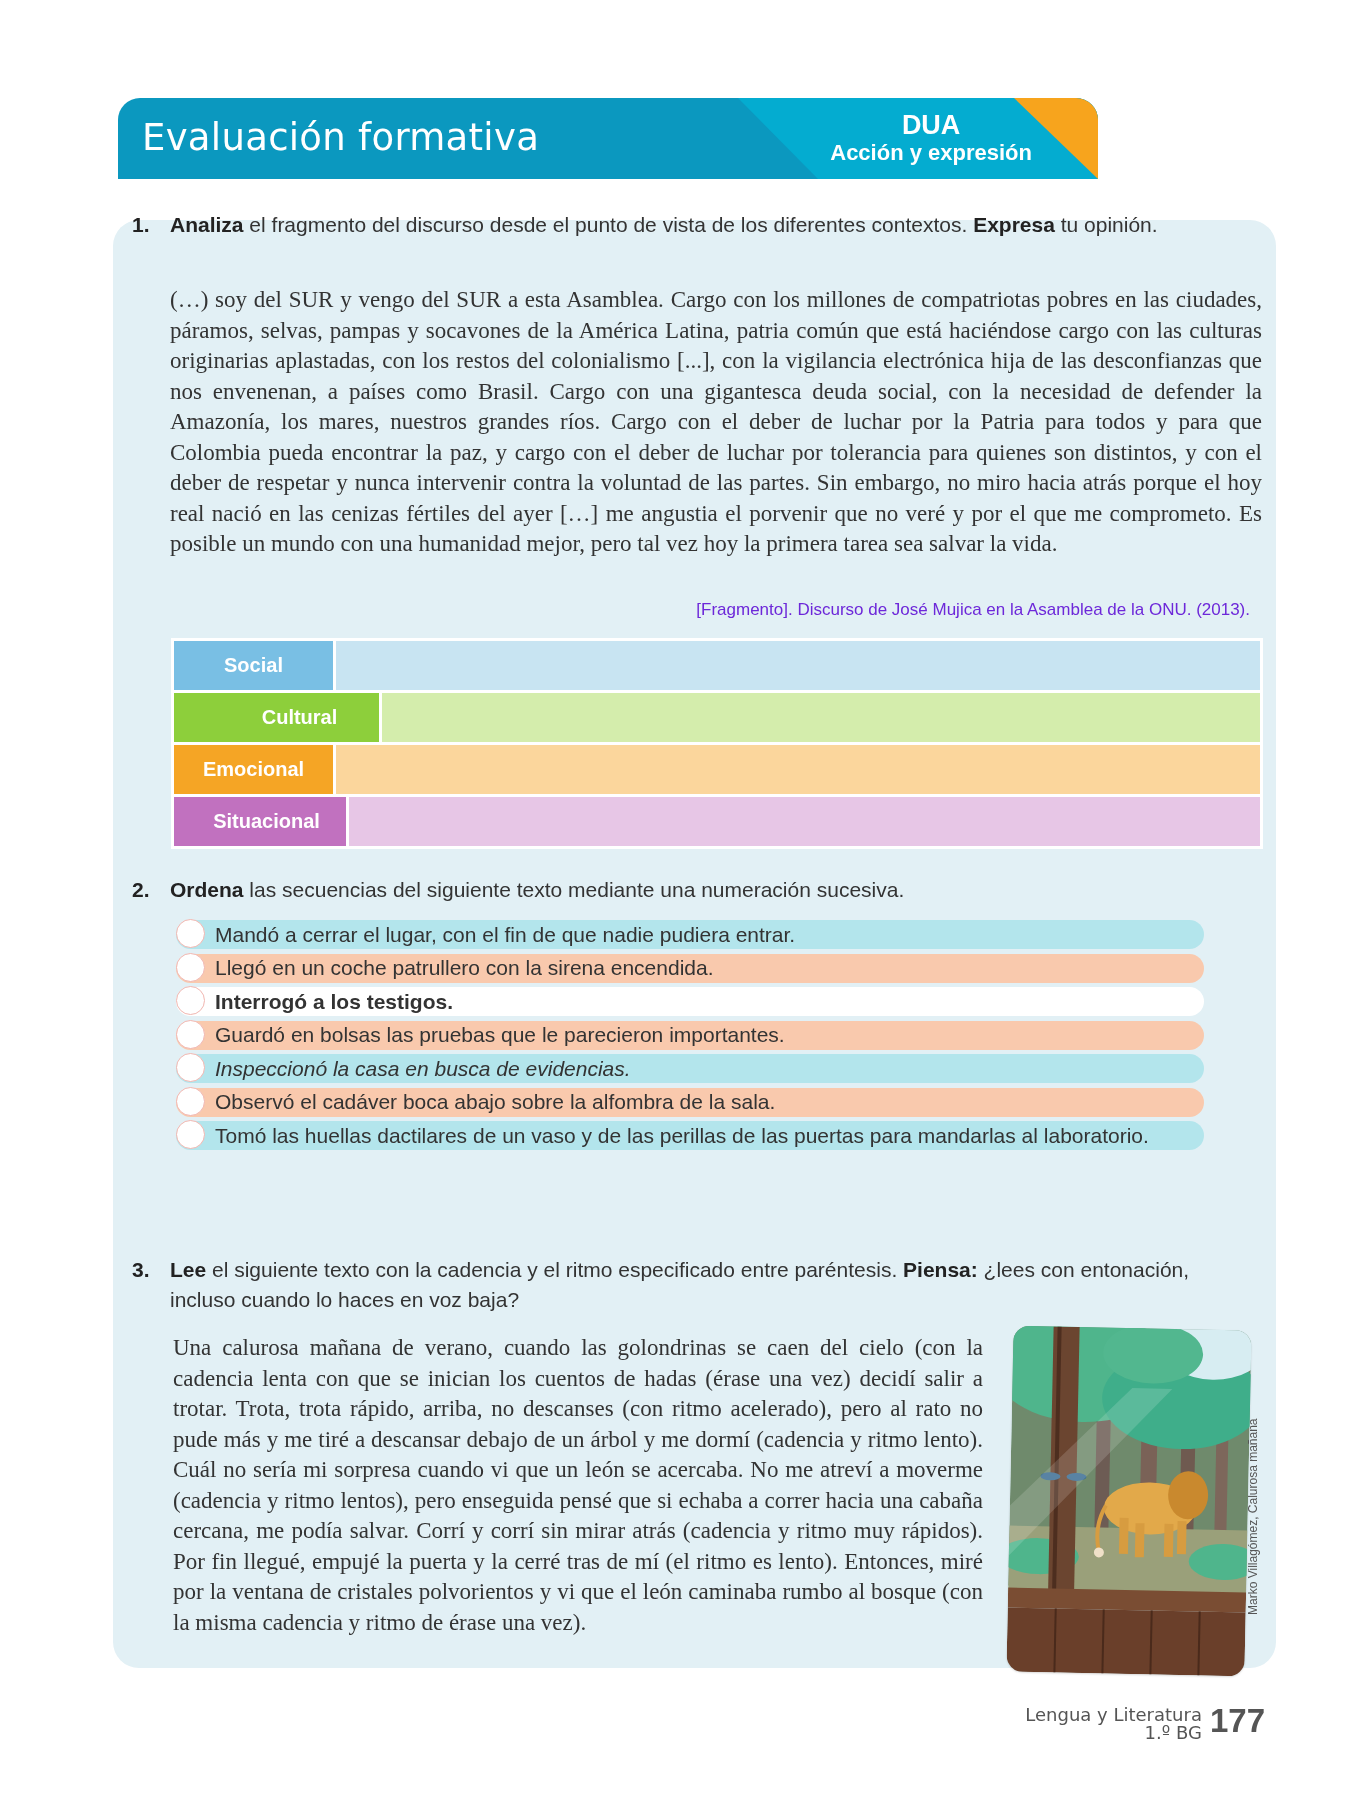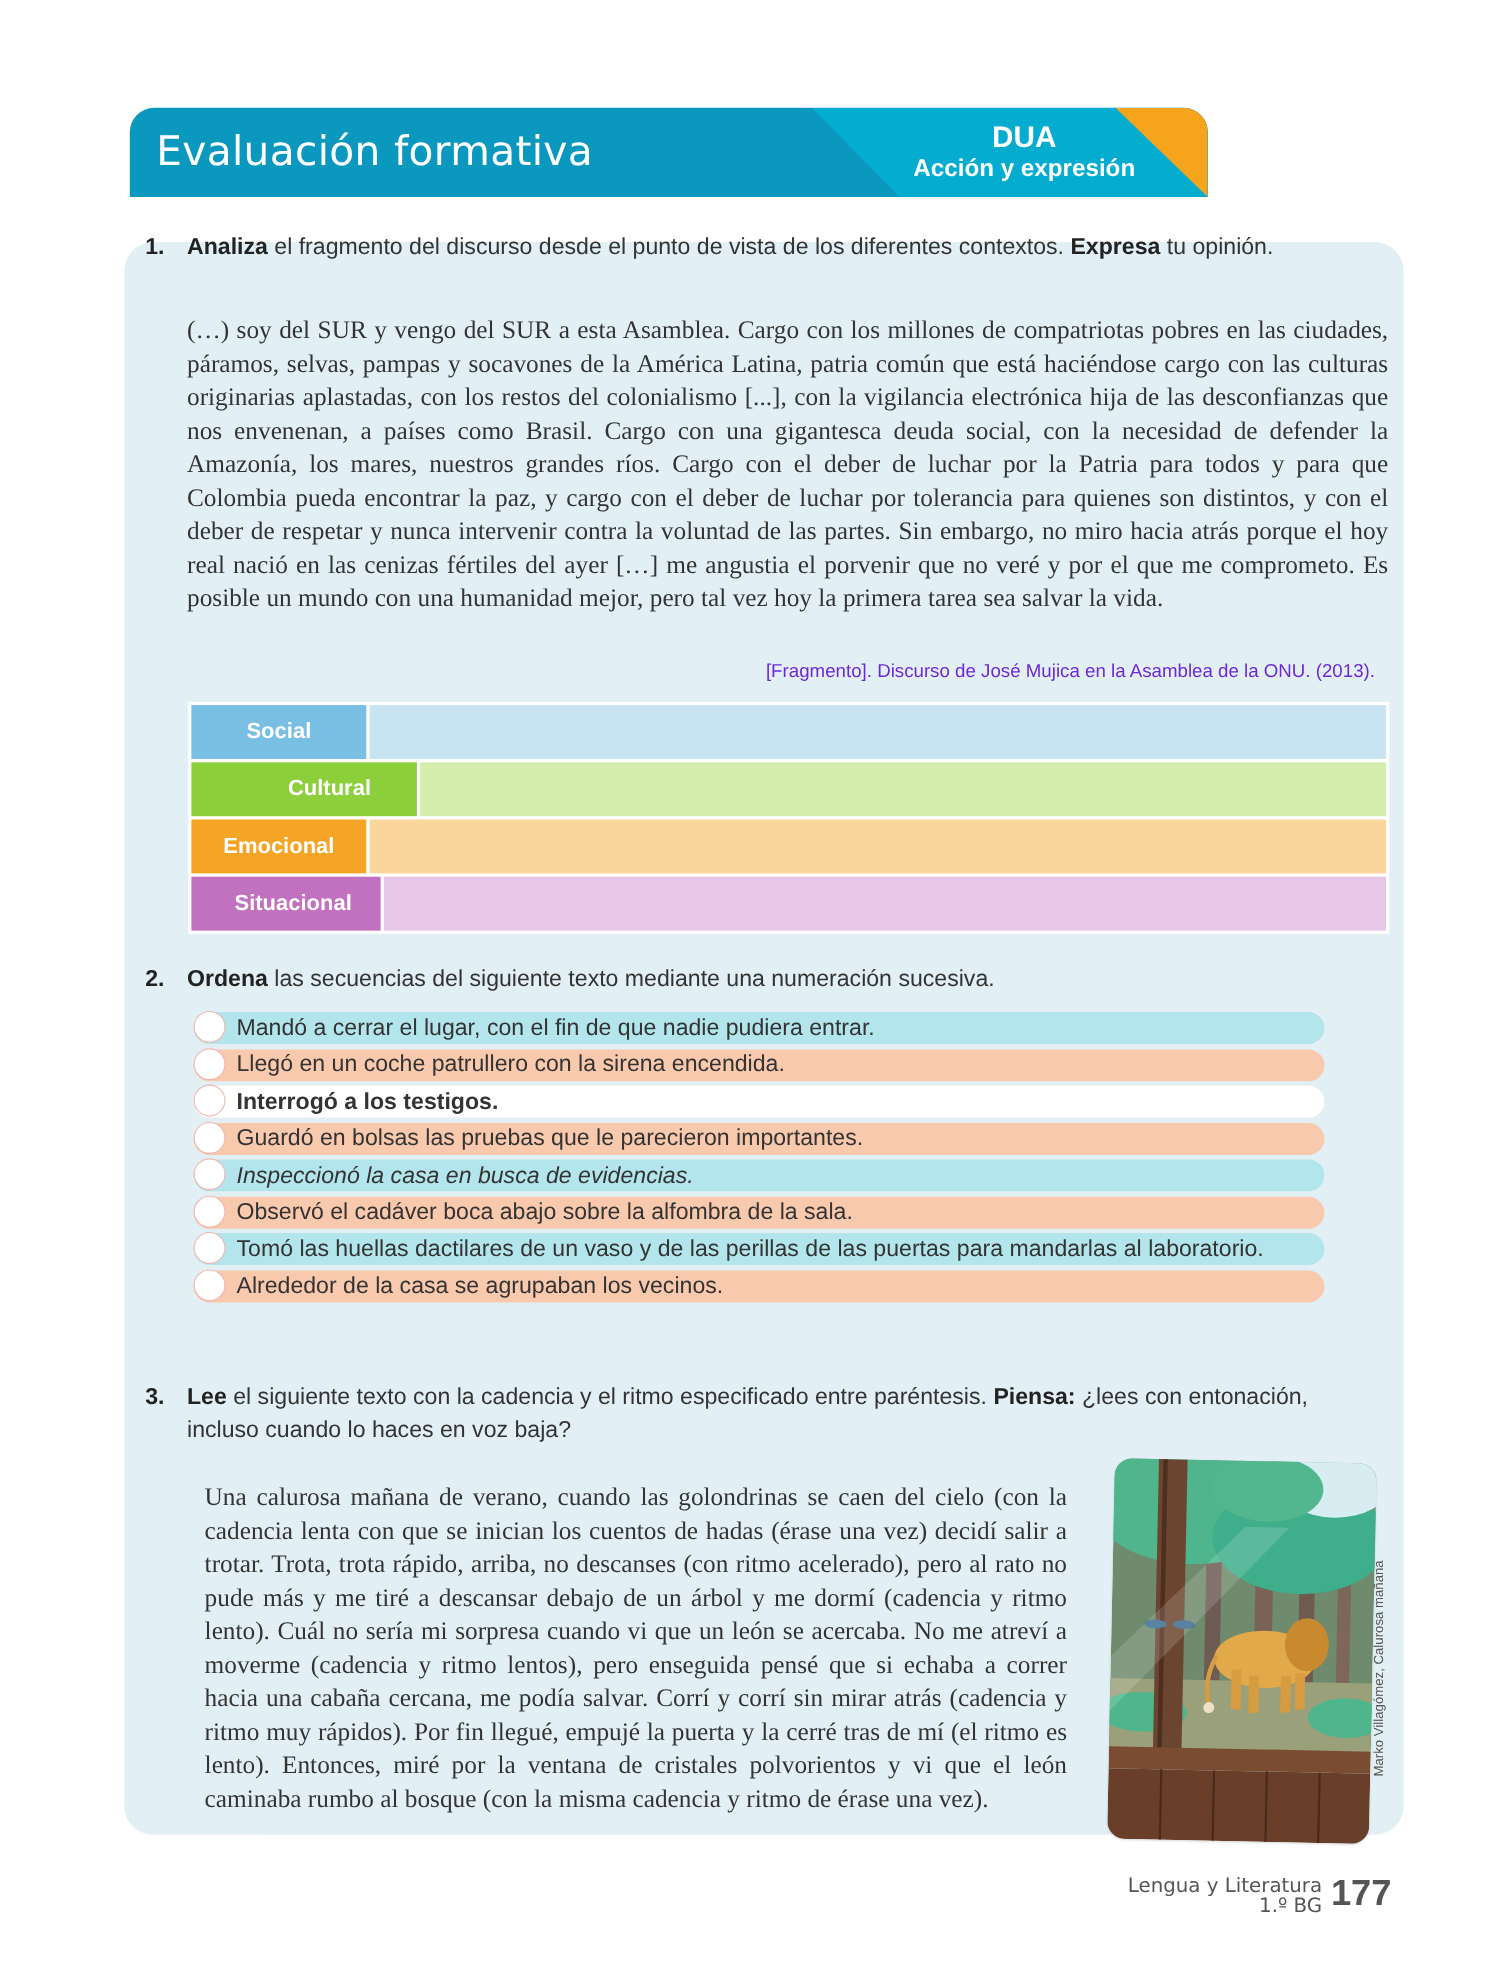--- a/index.html
+++ b/index.html
@@ -74,21 +74,21 @@
     display: flex; align-items: center;
   }
   .seq-circle {
     position: absolute; left: 0; top: -1px; width: 29px; height: 29px; border-radius: 50%;
     background: #fff; border: 1.5px solid #f1b6b0; box-sizing: border-box;
   }
   .seq-text { padding-left: 39px; font-size: 21px; color: #333; white-space: nowrap; }
 
   
   .story { position: absolute; left: 57px; top: 1110px; width: 816px; }
-  .story p { margin: 16px; }
+  .story p { margin: 3px; }
 
   .illus {
     position: absolute; left: 897px; top: 1108px; width: 238px; height: 346px;
     transform: rotate(1.2deg); border-radius: 16px; overflow: hidden;
     box-shadow: 0 1px 2px rgba(0,0,0,0.15);
   }
   .credit {
     position: absolute; left: 1133px; top: 1395px; transform-origin: left top;
     transform: rotate(-90deg); font-size: 12px; color: #555; white-space: nowrap;
   }
@@ -168,24 +168,20 @@
       <span class="seq-circle"></span>
       <span class="seq-text">Inspeccionó la casa en busca de evidencias.</span>
     </div>
     <div class="seq-item" style="background:#f9c9ad;">
       <span class="seq-circle"></span>
       <span class="seq-text">Observó el cadáver boca abajo sobre la alfombra de la sala.</span>
     </div>
     <div class="seq-item" style="background:#b3e5ec;">
       <span class="seq-circle"></span>
       <span class="seq-text">Tomó las huellas dactilares de un vaso y de las perillas de las puertas para mandarlas al laboratorio.</span>
-    </div>
-    <div class="seq-item" style="background:#f9c9ad;">
-      <span class="seq-circle"></span>
-      <span class="seq-text">Alrededor de la casa se agrupaban los vecinos.</span>
     </div>
   </div>
 
   <div class="q-head" style="left:19px; top:1035px; width:1122px;">
     <span class="num">3.</span>
     <span class="txt"><b>Lee</b><span> el siguiente texto con la cadencia y el ritmo especificado entre paréntesis. </span><b>Piensa:</b><span> ¿lees con entonación, incluso cuando lo haces en voz baja?</span></span>
   </div>
 
   <div class="story serif">
     <p>Una calurosa mañana de verano, cuando las golondrinas se caen del cielo  (con la cadencia lenta con que se inician los cuentos de hadas (érase una vez) decidí salir a trotar. Trota, trota rápido, arriba, no descanses (con ritmo acelerado), pero al rato no pude más y me tiré a descansar debajo de un árbol y me dormí (cadencia y ritmo lento). Cuál no sería mi sorpresa cuando vi que un león se acercaba. No me atreví a moverme (cadencia y ritmo lentos), pero enseguida pensé que si echaba a correr hacia una cabaña cercana, me podía salvar. Corrí y corrí sin mirar atrás (cadencia y ritmo muy rápidos). Por fin llegué, empujé la puerta y la cerré tras de mí (el ritmo es lento). Entonces, miré por la ventana de cristales polvorientos y vi que el león caminaba rumbo al bosque (con la misma cadencia y ritmo de érase una vez).</p>

